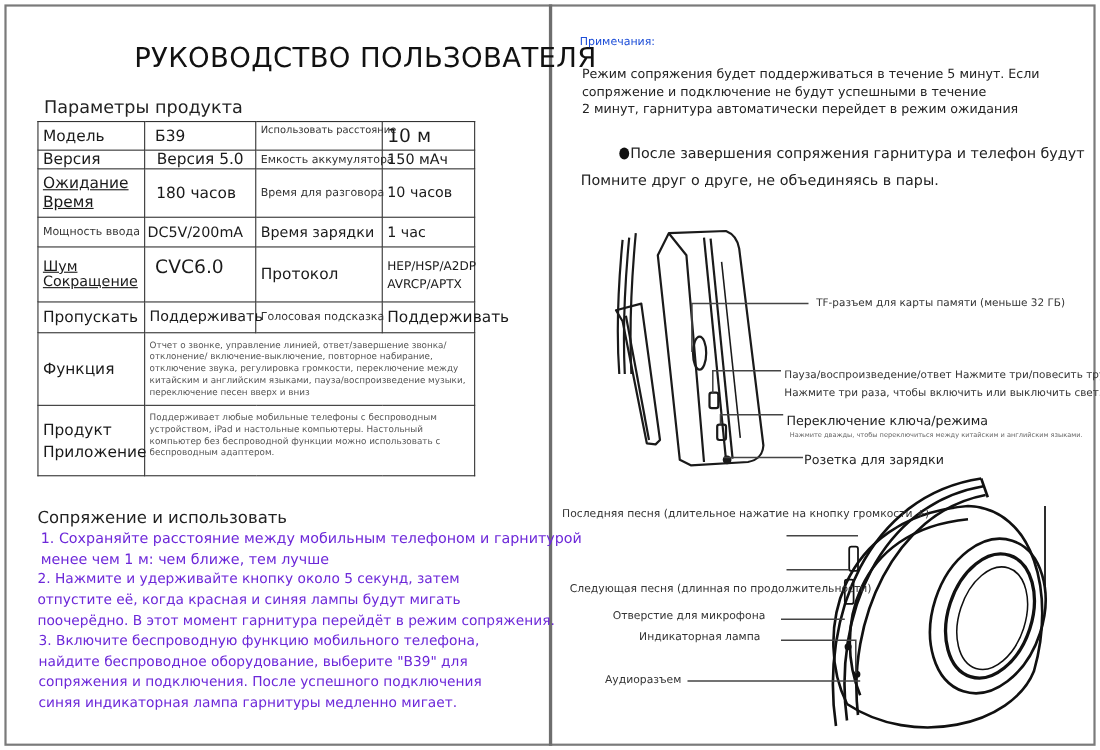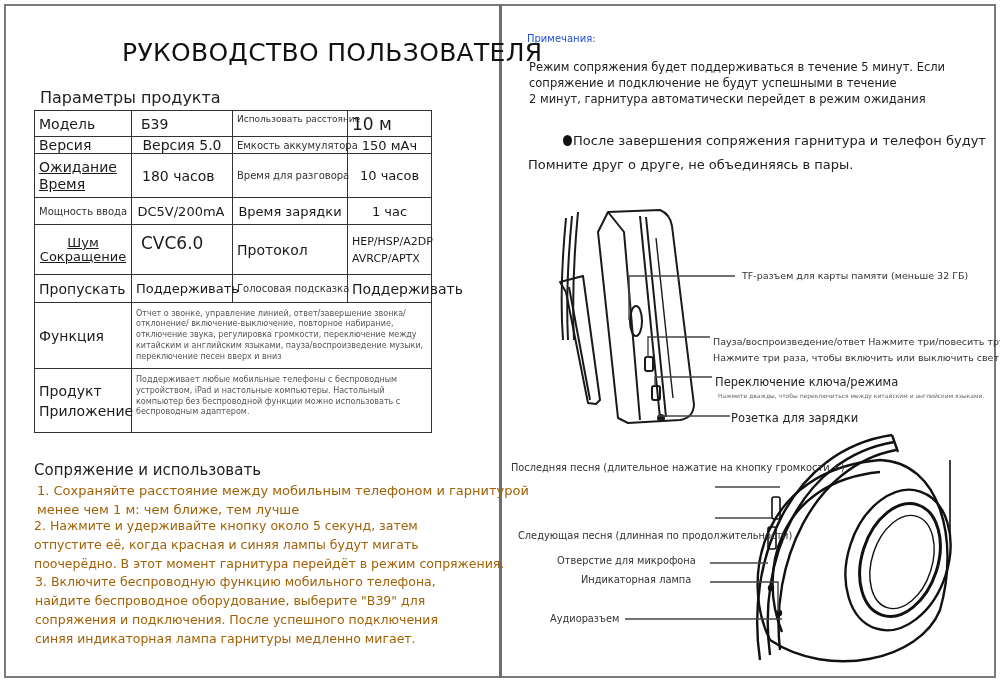--- a/index.html
+++ b/index.html
@@ -15,30 +15,30 @@
   .title { left: 122px; top: 38px; font-size: 25px; letter-spacing: 0.3px; color: #111; }
   .params-title { left: 40px; top: 88px; font-size: 16px; color: #222; }
 
   .spec-table { position: absolute; left: 34px; top: 110px; width: 397px; border-collapse: collapse; table-layout: fixed; }
   .spec-table td { border: 1.5px solid #333; padding: 0 4px; vertical-align: middle; white-space: nowrap; overflow: visible; }
   .spec-table .c1 { width: 97px; }
   .spec-table .c2 { width: 101px; }
   .spec-table .c3 { width: 115px; }
   .spec-table .c4 { width: 84px; }
   .t14 { font-size: 14px; }
-  .t13 { font-size: 13px; text-align: center; }
+  .t13 { font-size: 13px; }
   .t9 { font-size: 9px; color: #333; }
   .t10 { font-size: 10px; color: #333; }
   .t11 { font-size: 11px; }
   .t16 { font-size: 17px; }
   .multi { white-space: normal !important; line-height: 1.15; text-decoration: underline; }
   .tiny { font-size: 8px; color: #555; line-height: 1.35; white-space: normal !important; }
 
   .pair-title { left: 34px; top: 461px; font-size: 15px; color: #222; }
-  .step { font-size: 13px; color: #a16207; line-height: 19px; }
+  .step { font-size: 13px; color: #6d28d9; line-height: 19px; }
 
   
   .notes-title { left: 527px; top: 33px; font-size: 10px; color: #1d4ed8; }
   .notes-body { left: 529px; top: 59px; font-size: 11.5px; line-height: 16px; color: #222; }
   .bullet-text { left: 531px; top: 133px; font-size: 13px; color: #222; padding-left: 32px; }
   .bullet-dot { display: inline-block; width: 9px; height: 11px; border-radius: 50%; background: #111; vertical-align: -1px; margin-right: 1px; }
   .remember-text { left: 528px; top: 157px; font-size: 13px; color: #222; }
 
   .callout { font-size: 10px; color: #333; }
   .callout-md { font-size: 11.5px; color: #222; }

